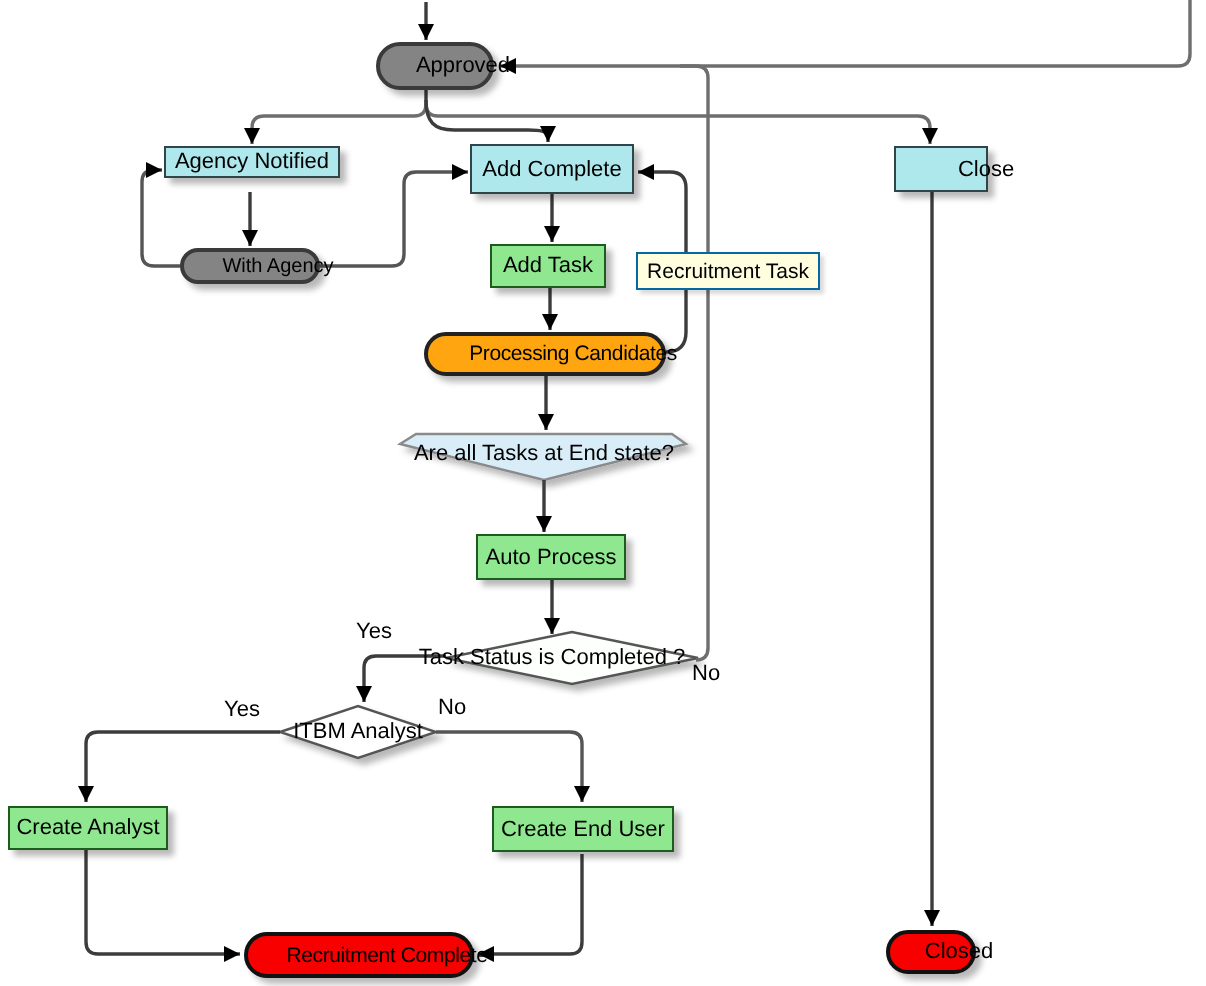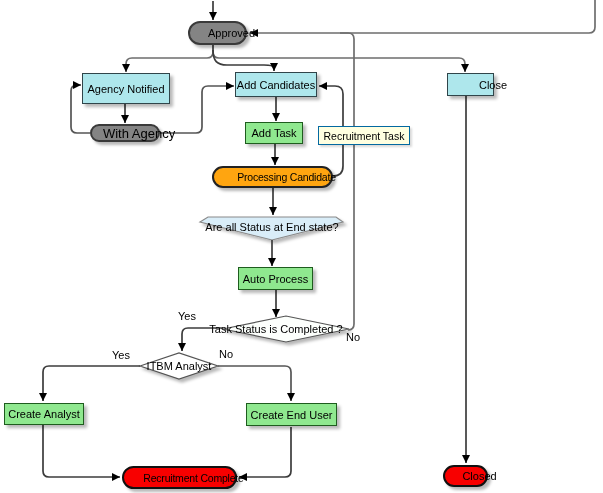--- a/index.html
+++ b/index.html
@@ -24,22 +24,22 @@
     font-size:10.5px;
   }
   .small-text{font-size:10.5px;letter-spacing:-0.2px;}
   .dlabel{
     position:absolute;font-size:11px;color:#000;text-align:center;white-space:nowrap;
   }
   .elabel{position:absolute;font-size:11px;color:#000;white-space:nowrap;}
 
   
   #n-approved{left:188px;top:21px;width:59px;height:24px;}
-  #n-agency-notified{left:82px;top:73px;width:88px;height:31px;}
-  #n-with-agency{left:90px;top:124px;width:70px;height:18px;border-radius:9px;font-size:13px;}
+  #n-agency-notified{left:82px;top:73px;width:88px;height:16px;}
+  #n-with-agency{left:90px;top:124px;width:70px;height:18px;border-radius:9px;font-size:10px;}
   #n-add-candidate{left:235px;top:72px;width:82px;height:25px;}
   #n-add-task{left:245px;top:122px;width:58px;height:22px;}
   #n-recruitment-task{left:318px;top:126px;width:92px;height:19px;}
   #n-processing-candidates{left:212px;top:166px;width:121px;height:22px;border-radius:11px;}
   #n-auto-process{left:238px;top:267px;width:75px;height:23px;}
   #n-create-analyst{left:4px;top:403px;width:80px;height:22px;}
   #n-create-end-user{left:246px;top:403px;width:91px;height:23px;}
   #n-recruitment-complete{left:122px;top:466px;width:115px;height:23px;}
   #n-close{left:447px;top:73px;width:37px;height:23px;padding-left:45px;}
   #n-closed{left:443px;top:465px;width:45px;height:22px;border-radius:11px;}
@@ -109,41 +109,41 @@
       <path stroke="#3c3c3c" marker-end="url(#arr)" d="M466,96 V463"></path>
     </g>
   </svg>
 
   <div class="node stadium gray-node" id="n-approved">Approved</div>
 
   <div class="node cyan-node" id="n-agency-notified">Agency Notified</div>
 
   <div class="node stadium gray-node" id="n-with-agency">With Agency</div>
 
-  <div class="node cyan-node" id="n-add-candidate">Add Candidates</div>
+  <div class="node cyan-node" id="n-add-candidate">Add Complete</div>
 
   <div class="node green-node" id="n-add-task">Add Task</div>
 
   <div class="node note" id="n-recruitment-task">Recruitment Task</div>
 
-  <div class="node stadium orange-node small-text" id="n-processing-candidates">Processing Candidate</div>
+  <div class="node stadium orange-node small-text" id="n-processing-candidates">Processing Candidates</div>
 
   <div class="node green-node" id="n-create-analyst">Create Analyst</div>
 
   <div class="node green-node" id="n-auto-process">Auto Process</div>
 
   <div class="node green-node" id="n-create-end-user">Create End User</div>
 
   <div class="node stadium red-node small-text" id="n-recruitment-complete">Recruitment Complete</div>
 
   <div class="node cyan-node" id="n-close">Close</div>
 
   <div class="node stadium red-node" id="n-closed">Closed</div>
 
-  <div class="dlabel" id="t-join">Are all Status at End state?</div>
+  <div class="dlabel" id="t-join">Are all Tasks at End state?</div>
   <div class="dlabel" id="t-task-status">Task Status is Completed ?</div>
   <div class="dlabel" id="t-itbm">ITBM Analyst</div>
 
   <div class="elabel" id="l-ts-yes">Yes</div>
   <div class="elabel" id="l-ts-no">No</div>
   <div class="elabel" id="l-itbm-yes">Yes</div>
   <div class="elabel" id="l-itbm-no">No</div>
 
 </div>
 

